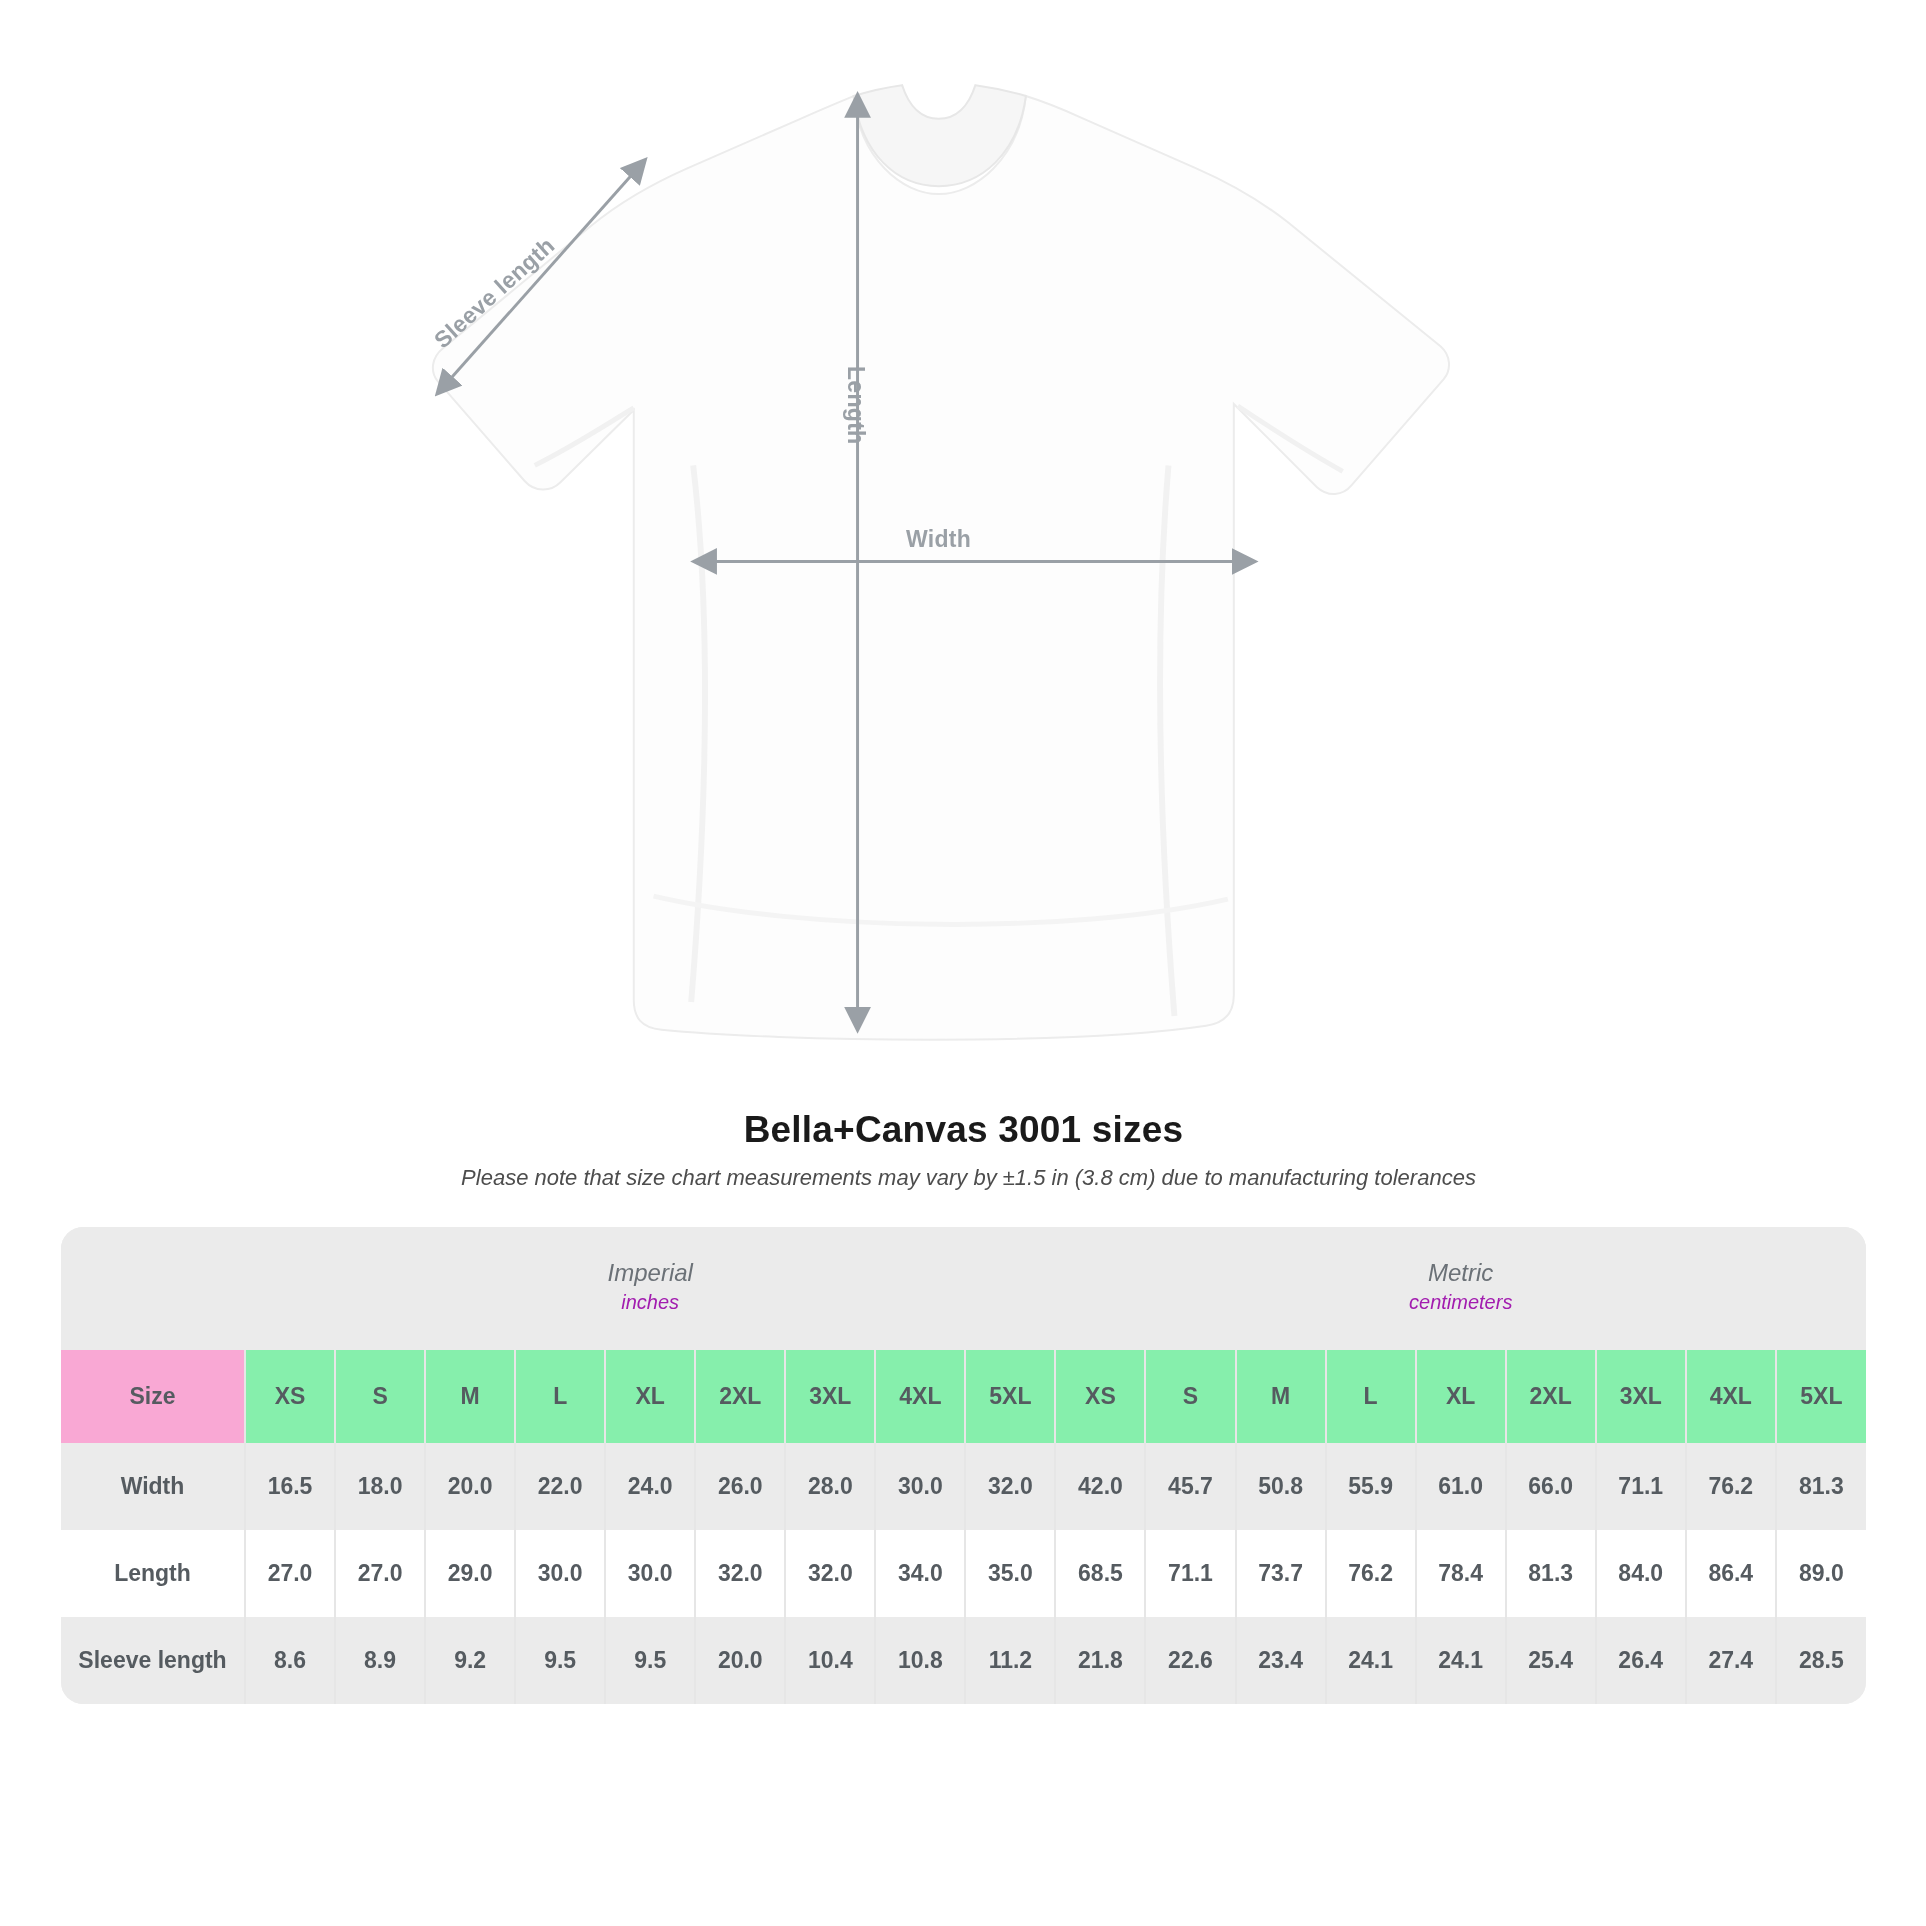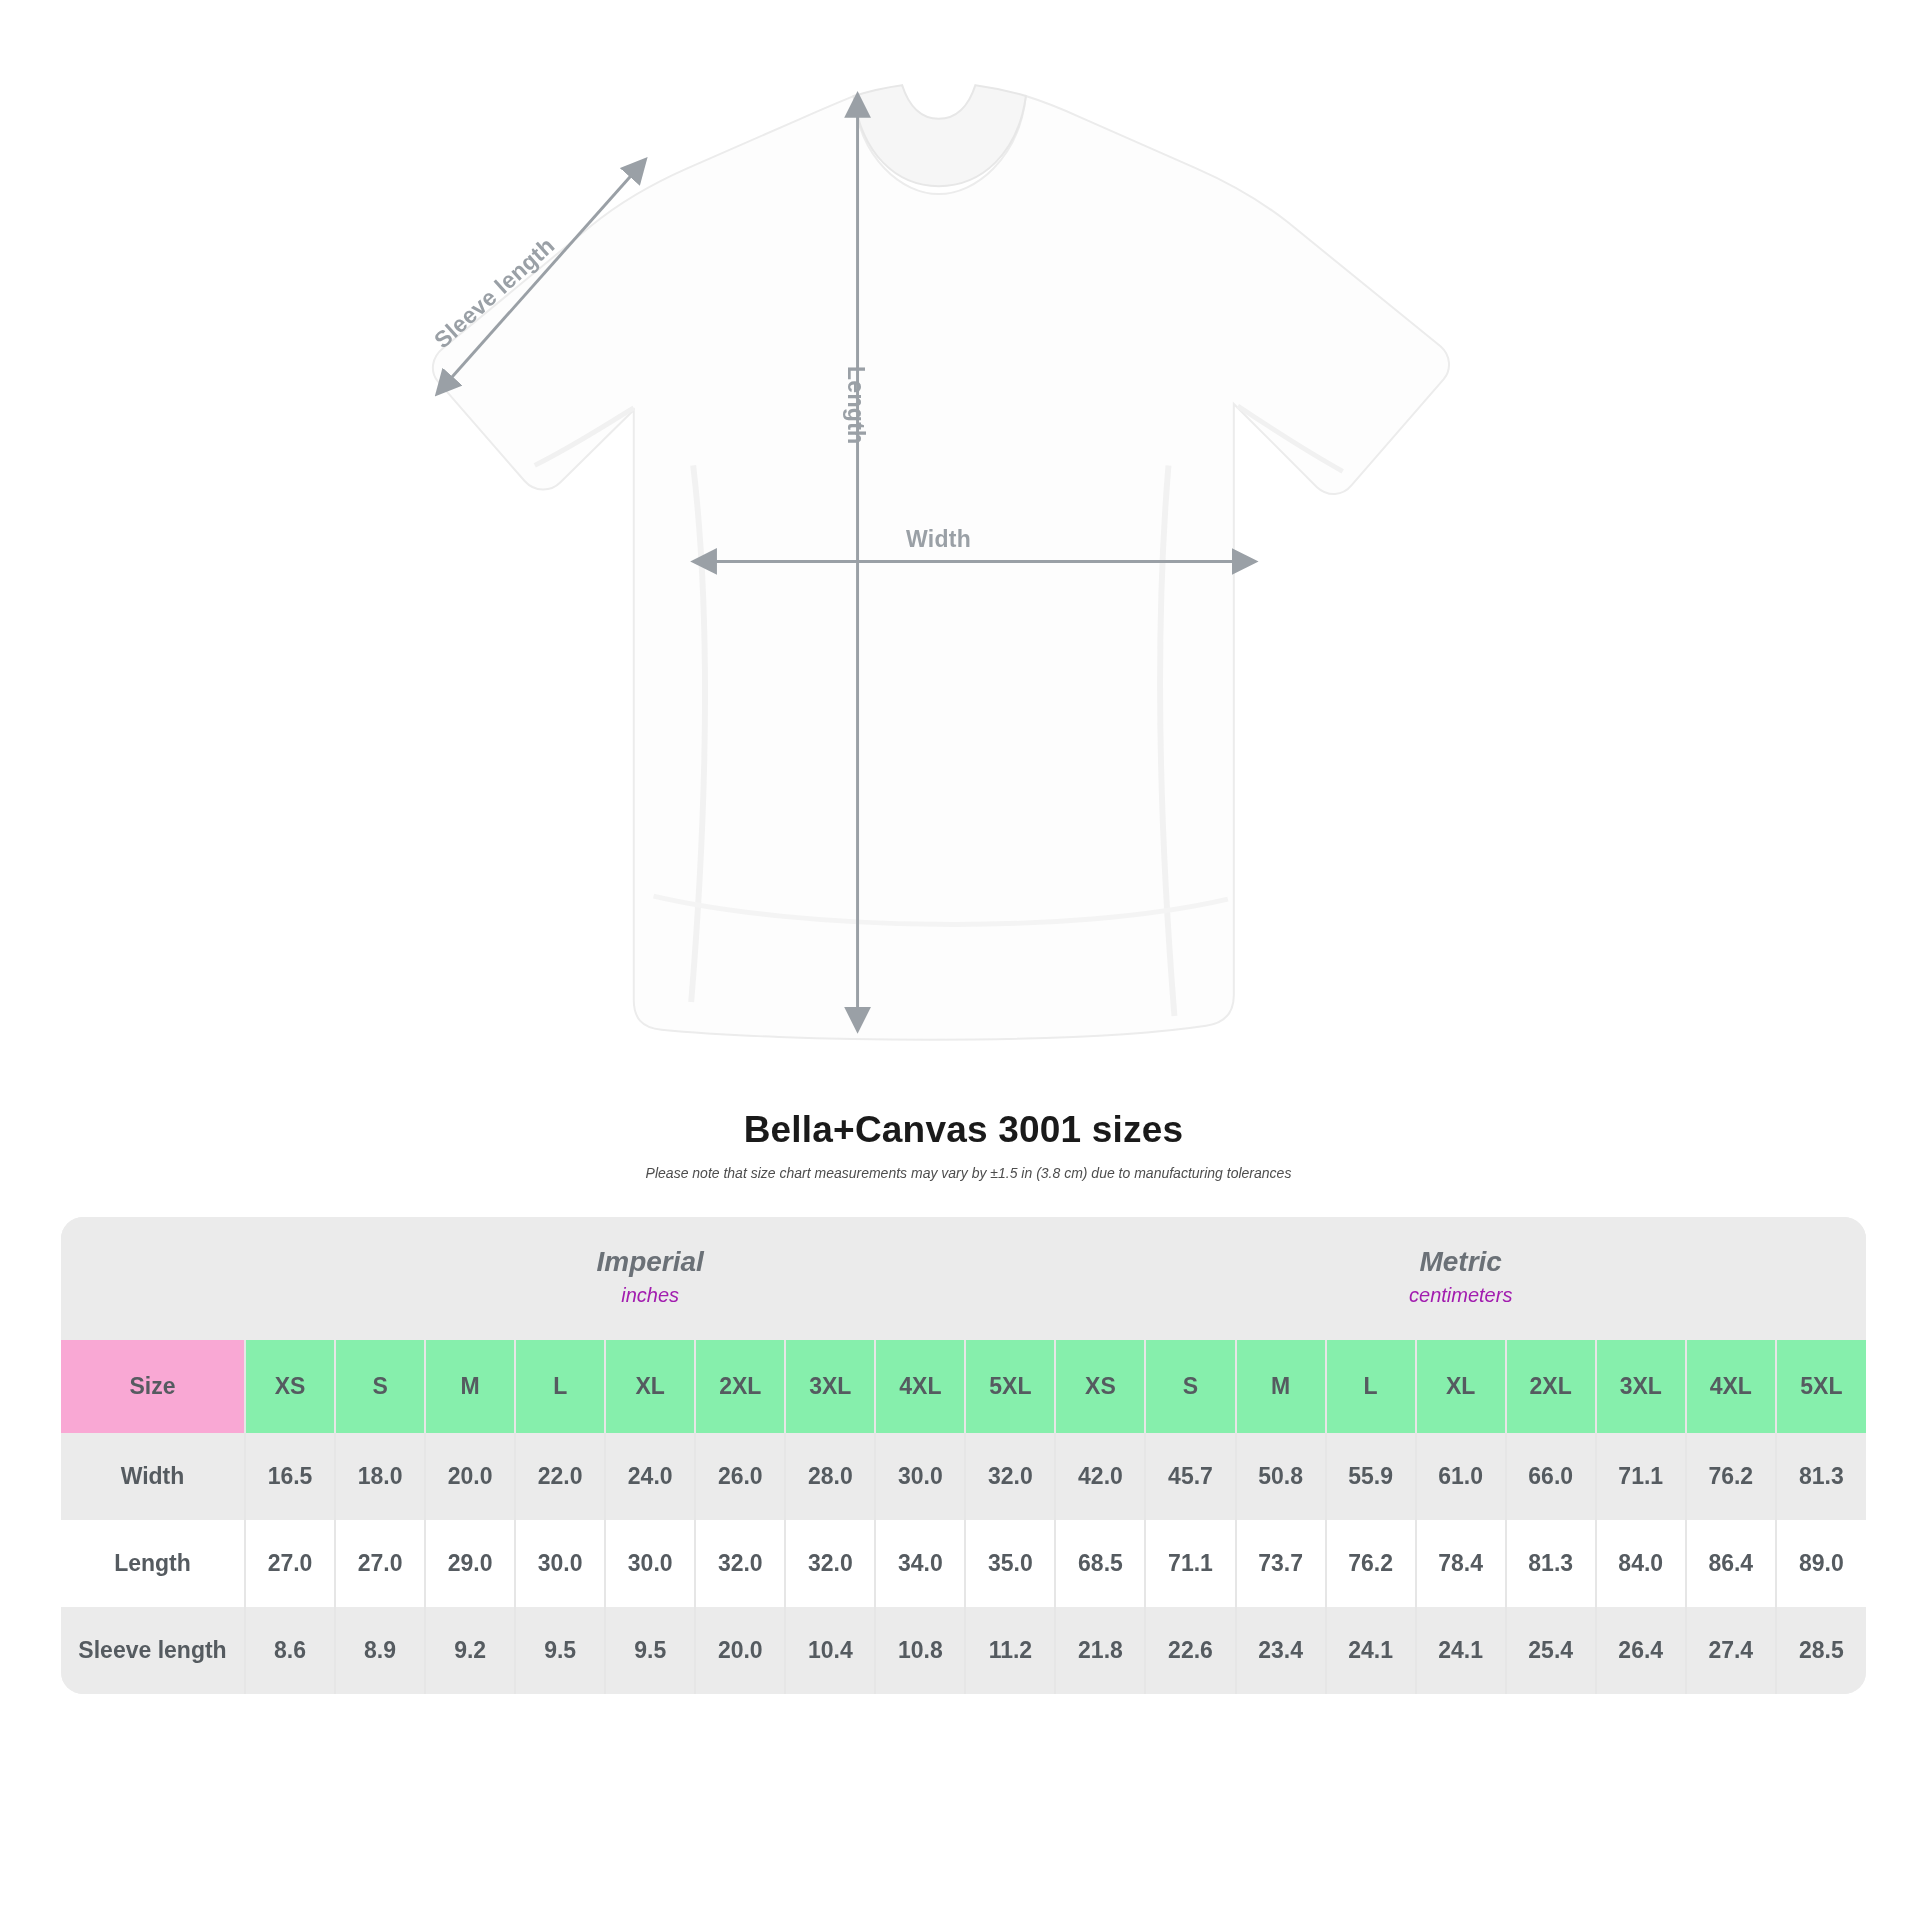--- a/index.html
+++ b/index.html
@@ -60,21 +60,21 @@
     text-align: center;
   }
   .chart-title {
     font-size: 37px;
     font-weight: bold;
     color: #1a1a1a;
     margin: 0;
     letter-spacing: 0.2px;
   }
   .chart-note {
-    font-size: 14px;
+    font-size: 22px;
     font-style: italic;
     color: #4d4d4d;
     margin: 14px 0 0 0;
     padding-left: 10px;
   }
 
   
   .table-wrap {
     margin: 36px 61px 0 61px;
     border-radius: 22px;
@@ -92,23 +92,23 @@
     font-weight: bold;
     color: #555b60;
   }
   
   .unit-cell {
     height: 123px;
     background: #ebebeb;
     border: none;
   }
   .unit-name {
-    font-size: 28px;
+    font-size: 24px;
     font-style: italic;
-    font-weight: bold;
+    font-weight: normal;
     color: #6b7177;
     line-height: 1.15;
   }
   .unit-sub {
     font-size: 20px;
     font-style: italic;
     font-weight: normal;
     color: #a21caf;
     line-height: 1.6;
   }

